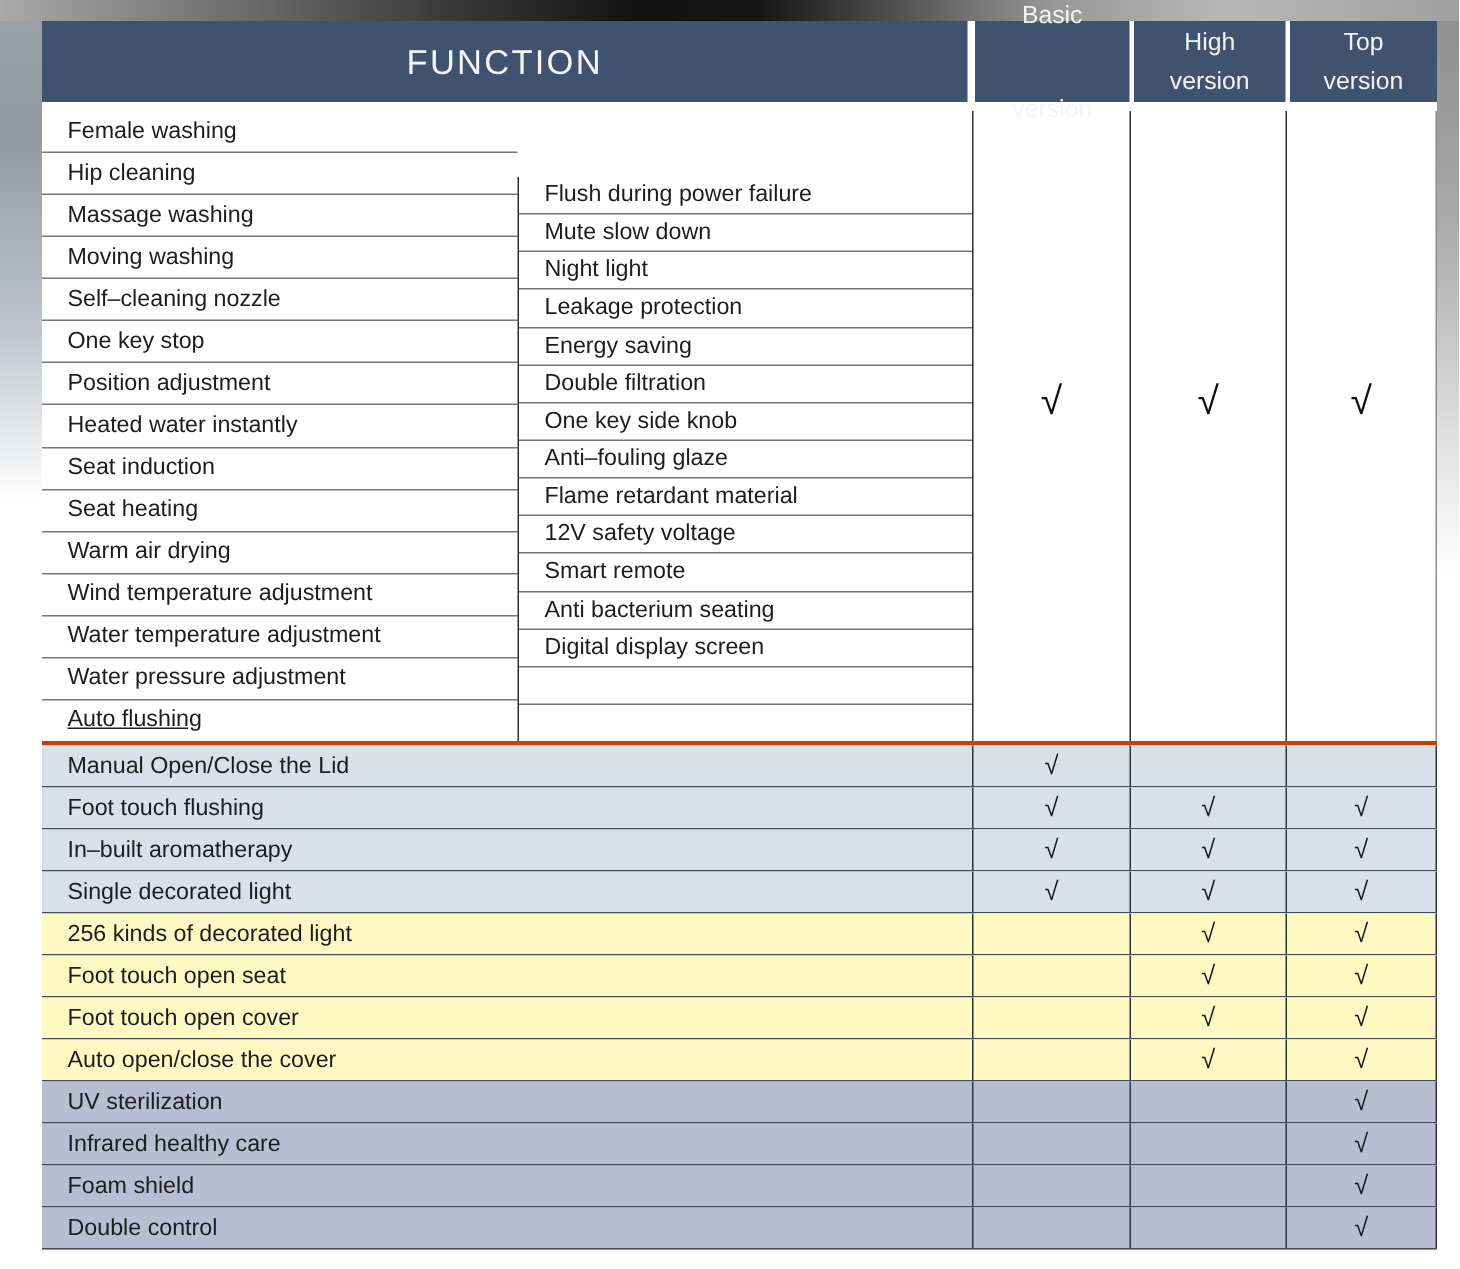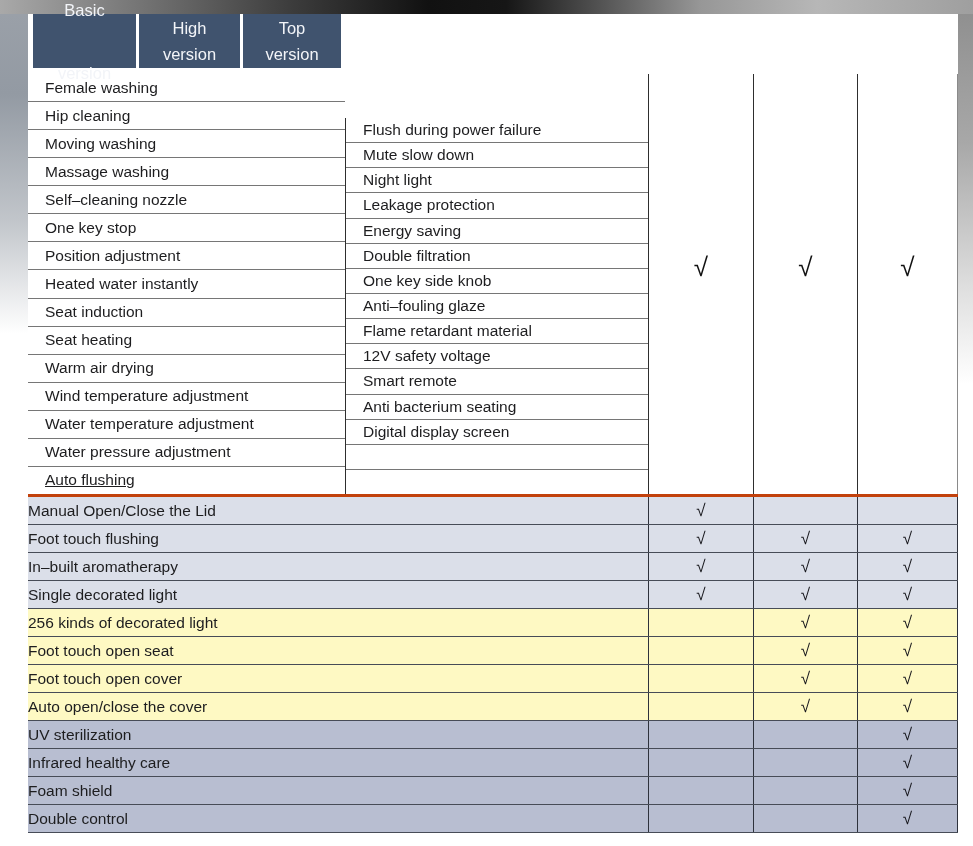--- a/index.html
+++ b/index.html
@@ -63,21 +63,21 @@
   .ver-merged.basic { width: 105px; }
   .ver-merged.high  { width: 104px; }
   .ver-merged.top   { width: 101px; border-right: 1px solid #8a8a8a; }
   .ver-merged .chk { margin-bottom: 34px; }
 
   
   .body-bottom { display: flex; flex-direction: column; height: 336px; }
   .vrow { flex: 1; display: flex; border-bottom: 1px solid #474c57; }
   .vrow .lab {
     width: 620px; display: flex; align-items: center;
-    font-size: 15.5px; color: #1d1d1f;
+    padding-left: 17px; font-size: 15.5px; color: #1d1d1f;
   }
   .vrow .mark {
     display: flex; align-items: center; justify-content: center;
     font-size: 17px; color: #15151a;
   }
   .mark.basic { width: 105px; border-left: 1px solid #2e323c; }
   .mark.high  { width: 104px; border-left: 1px solid #2e323c; }
   .mark.top   { width: 101px; border-left: 1px solid #2e323c; border-right: 1px solid #2e323c; }
   .g1 { background: #dbdfe9; }
   .g2 { background: #fef9c3; }
@@ -87,20 +87,23 @@
 <body>
 
 <div class="stage">
   <div class="bg-top"></div>
   <div class="bg-left"></div>
   <div class="bg-right"></div>
 
   <div class="table-wrap">
 
     <div class="hdr">
+      <div class="hdr-cell hdr-function">
+        <span>FUNCTION</span>
+      </div>
       <div class="hgap1"></div>
       <div class="hdr-cell hdr-ver hdr-basic">
         <span>Basic</span>
         <span>version</span>
       </div>
       <div class="hgap2"></div>
       <div class="hdr-cell hdr-ver hdr-high">
         <span>High</span>
         <span>version</span>
       </div>
@@ -108,22 +111,22 @@
       <div class="hdr-cell hdr-ver hdr-top">
         <span>Top</span>
         <span>version</span>
       </div>
     </div>
 
     <div class="body-top">
       <div class="col-feat col-feat-left">
         <div class="feat-row">Female washing</div>
         <div class="feat-row">Hip cleaning</div>
+        <div class="feat-row">Massage washing</div>
         <div class="feat-row">Moving washing</div>
-        <div class="feat-row">Massage washing</div>
         <div class="feat-row">Self–cleaning nozzle</div>
         <div class="feat-row">One key stop</div>
         <div class="feat-row">Position adjustment</div>
         <div class="feat-row">Heated water instantly</div>
         <div class="feat-row">Seat induction</div>
         <div class="feat-row">Seat heating</div>
         <div class="feat-row">Warm air drying</div>
         <div class="feat-row">Wind temperature adjustment</div>
         <div class="feat-row">Water temperature adjustment</div>
         <div class="feat-row">Water pressure adjustment</div>

